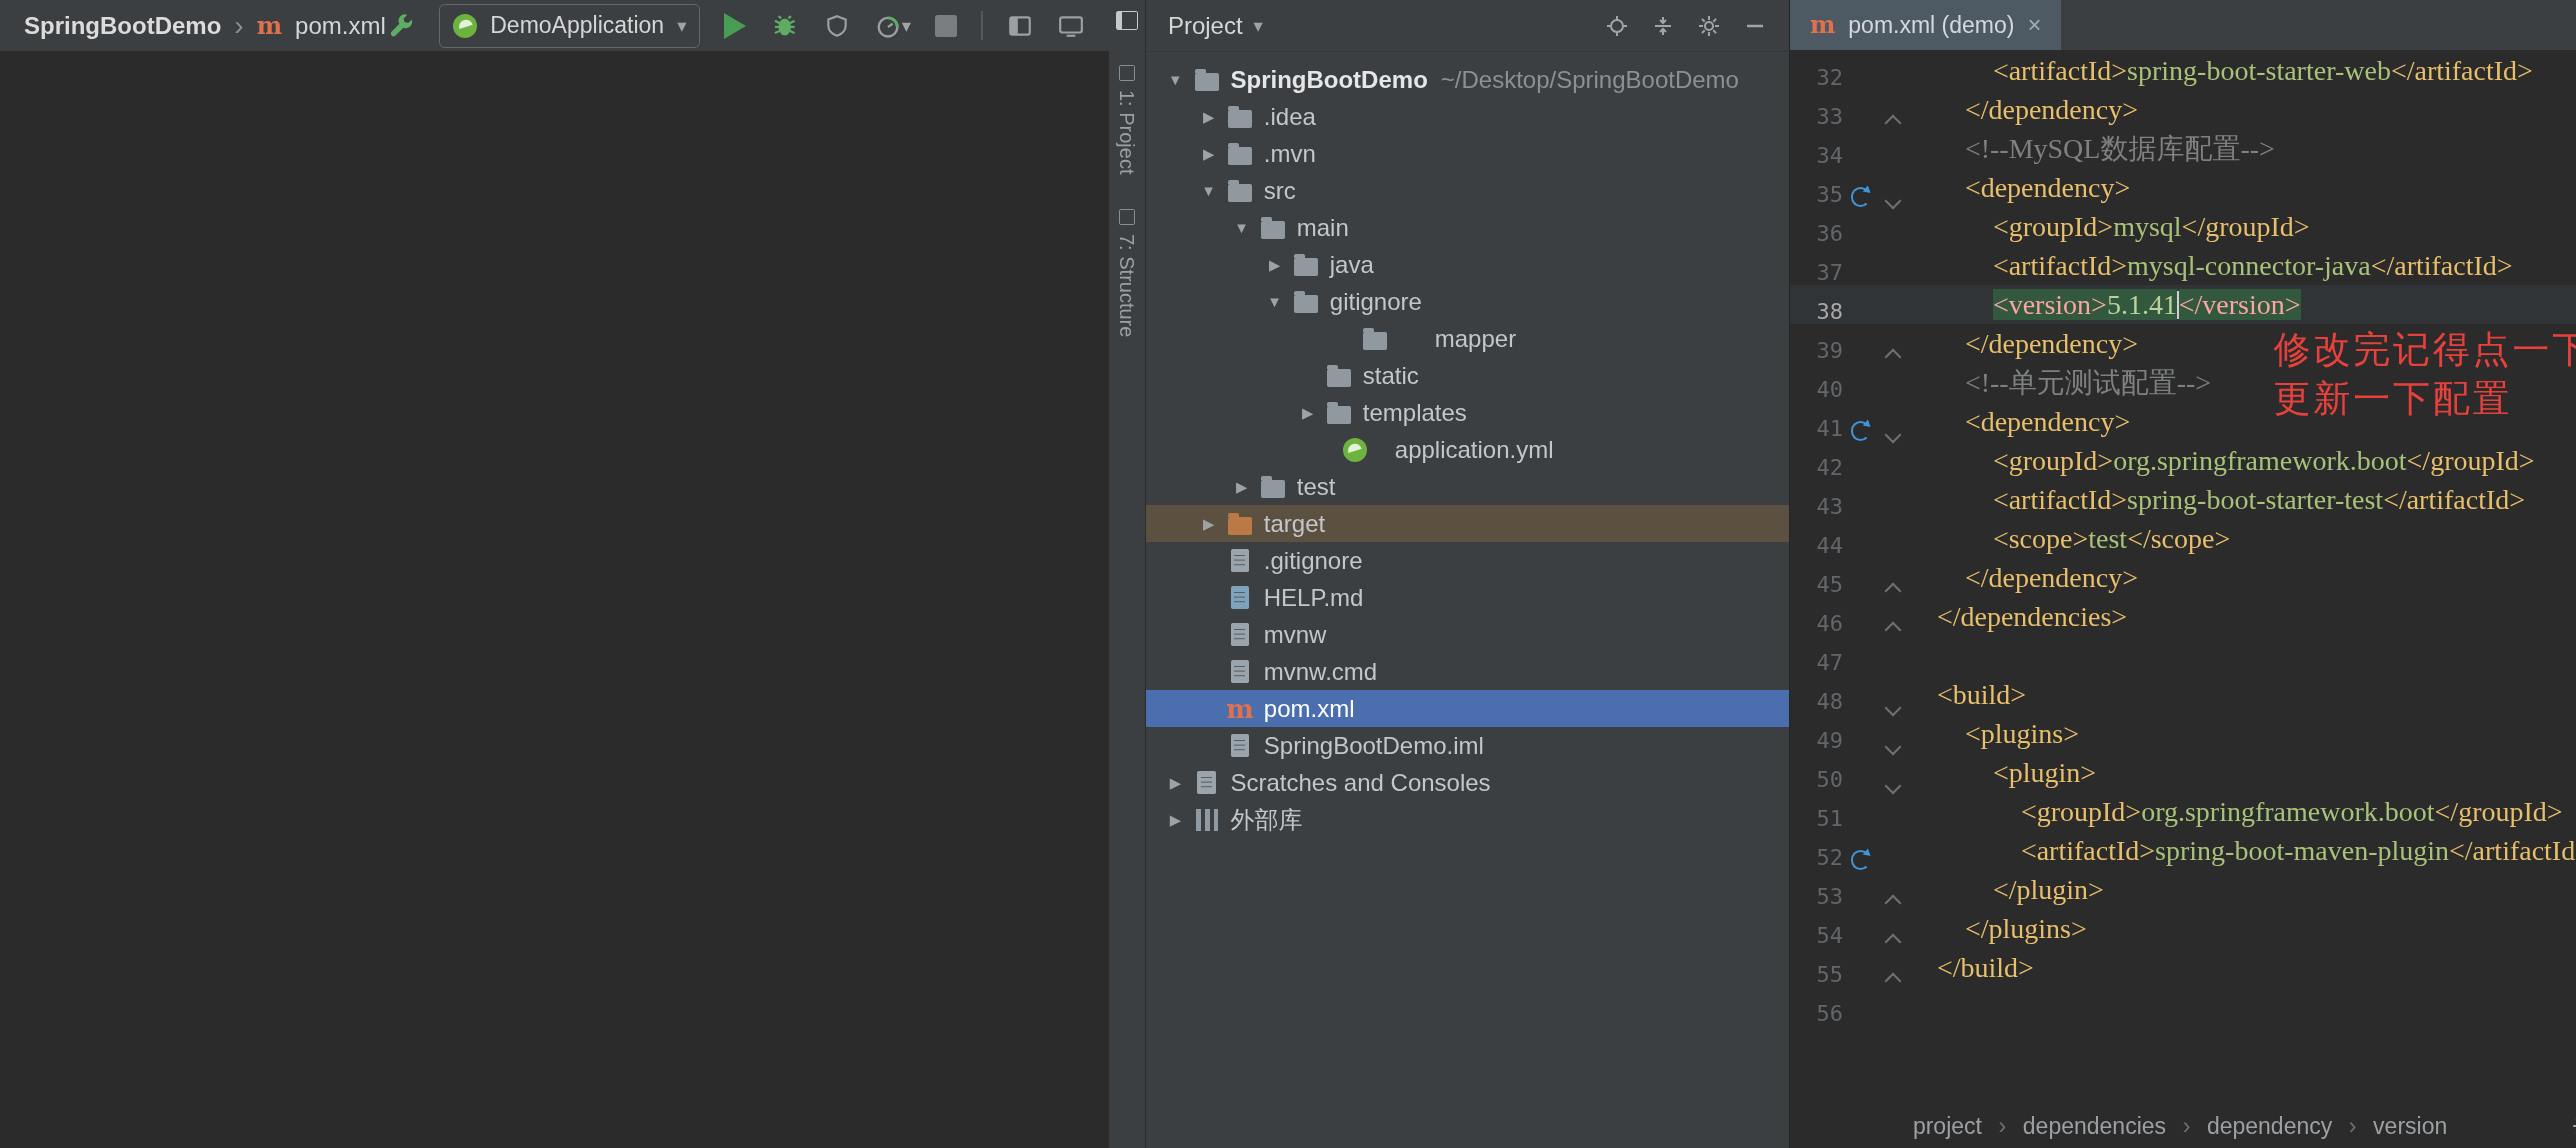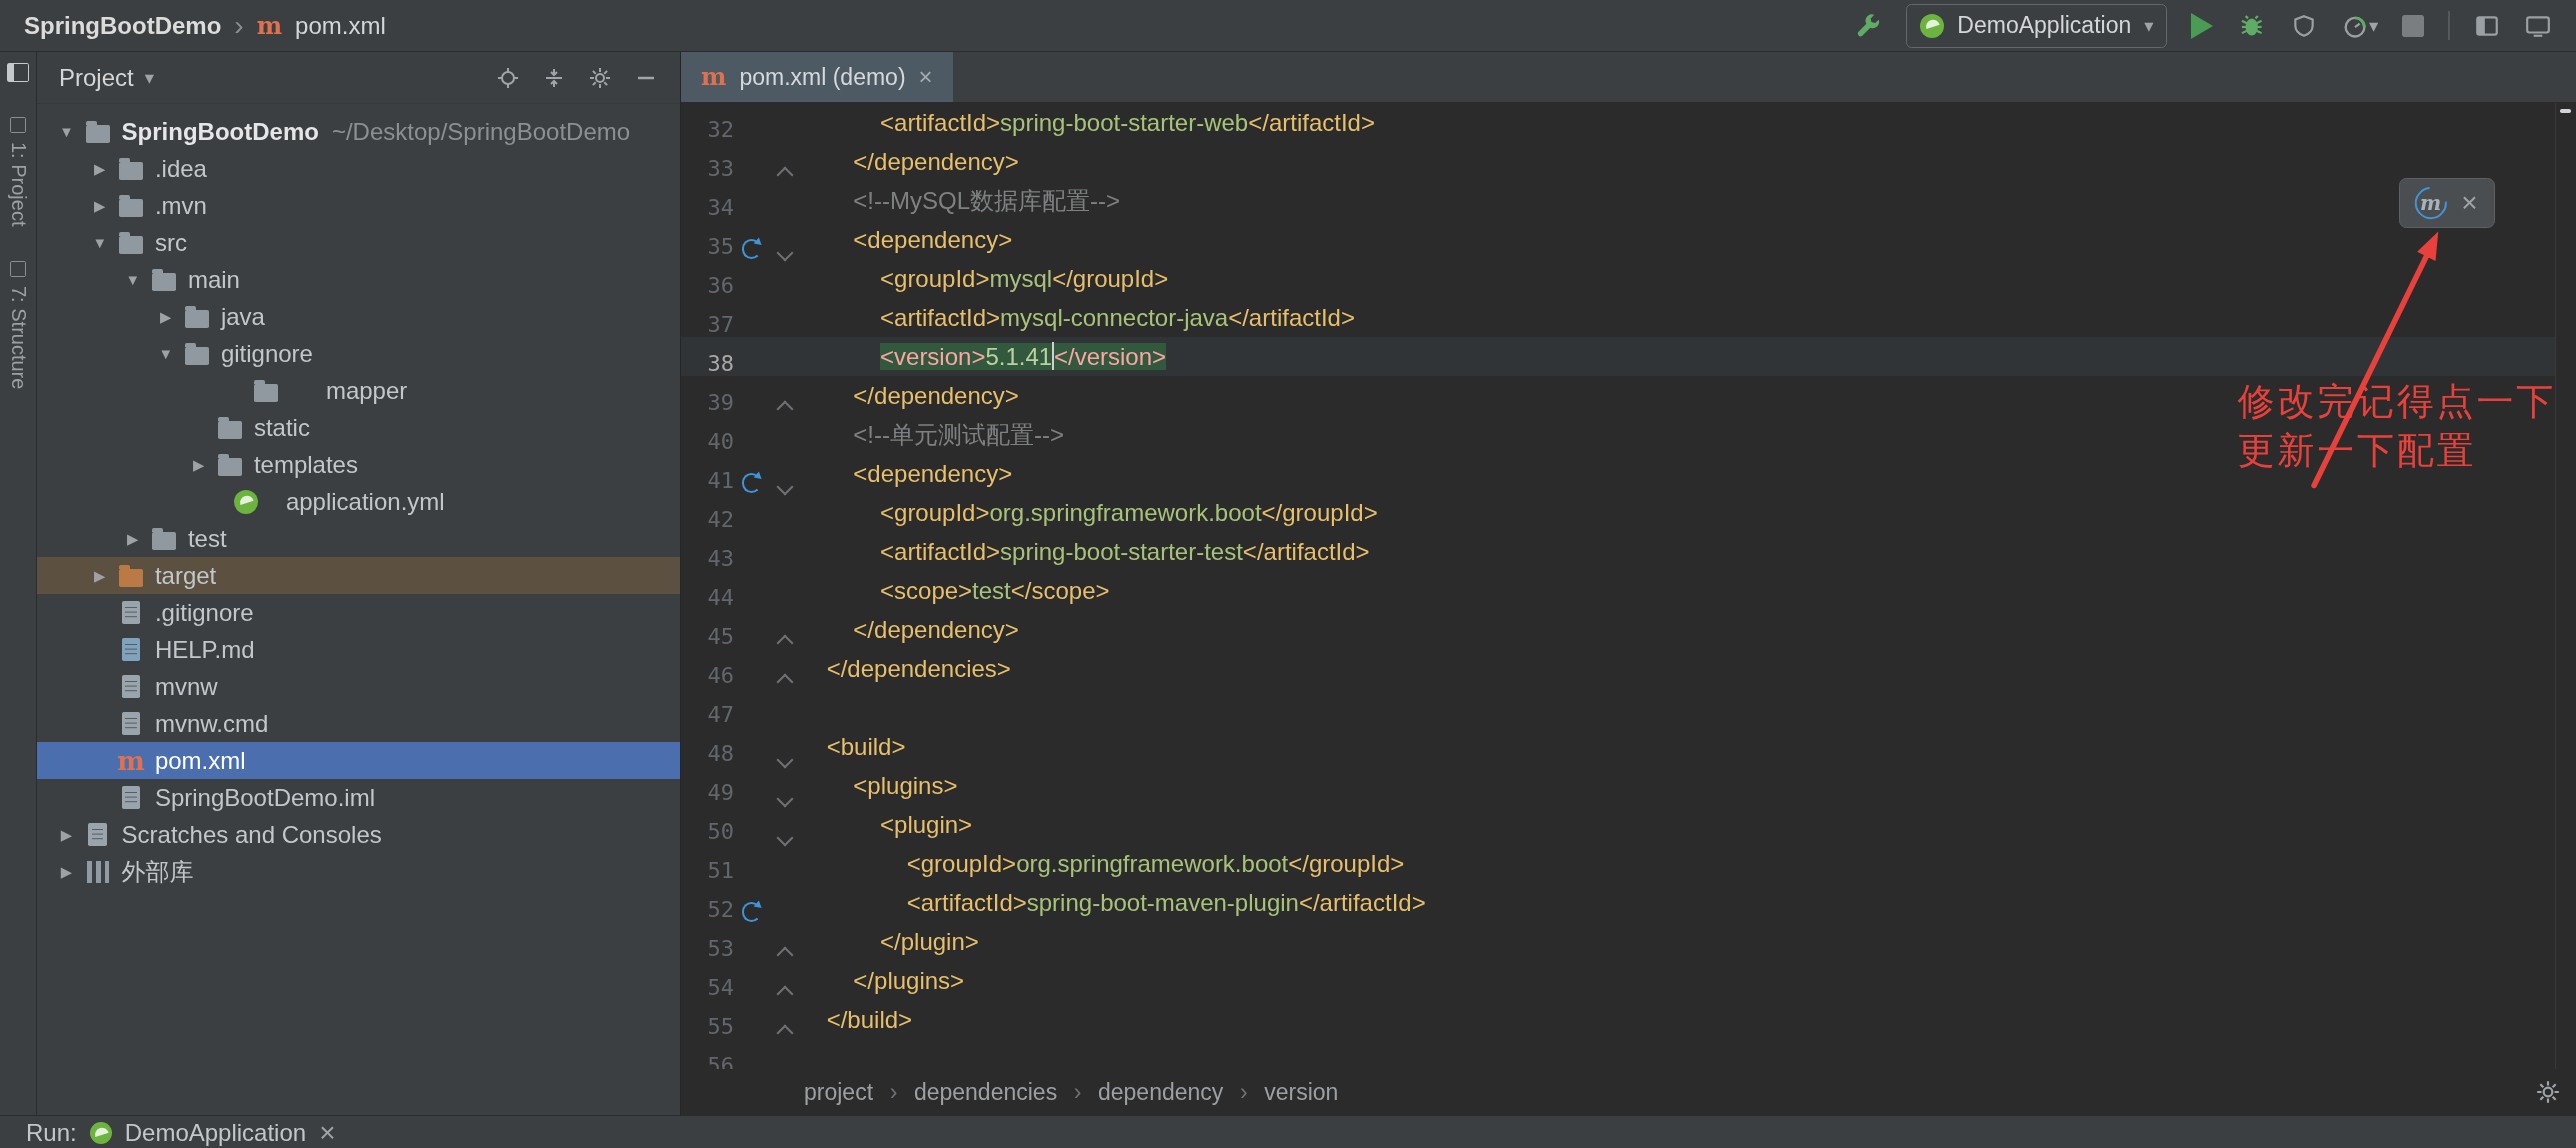--- a/index.html
+++ b/index.html
@@ -1,17 +1,17 @@
 <!DOCTYPE html>
 <html style="font-size:14.7px"><head>
 <meta charset="utf-8">
 <style>
   html,body{margin:0;padding:0;background:#1e1e1e;}
   .app{width:2576px;height:1149px;background:#2b2b2b;font-family:"Liberation Sans",sans-serif;color:#c3c7cb;
-       display:flex;flex-direction:column;overflow:hidden;position:relative;}
+       display:flex;flex-direction:row;overflow:hidden;position:relative;}
 
   
   .topbar{height:52px;flex:none;background:#3c3f41;border-bottom:0.9px solid #292b2d;display:flex;align-items:center;
           justify-content:space-between;padding:0 24px;box-sizing:border-box;}
   .tb-left{display:flex;align-items:center;gap:13px;font-size:24px;}
   .tb-proj{font-weight:bold;color:#dcdcdc;}
   .tb-sep{color:#8c8f92;font-size:28px;}
   .tb-file{color:#d4d6d8;}
   .ic-maven{font-family:"DejaVu Serif",serif;font-weight:bold;color:#e0714e;font-size:24px;line-height:1;font-style:normal;display:inline-block;}
   .tb-right{display:flex;align-items:center;gap:24px;}
@@ -71,21 +71,21 @@
   .tab .tx{color:#a6abae;font-size:24px;}
 
   .editwrap{flex:1;position:relative;display:flex;min-height:0;}
   .lines{flex:1;min-width:0;}
   .line{height:39px;display:flex;align-items:flex-end;}
   .line.cur{background:#313437;}
   .ln{width:53px;text-align:right;color:#63666a;font-family:"DejaVu Sans Mono",monospace;font-size:22px;flex:none;}
   .line.cur .ln{color:#a8a8a8;}
   .gslot{width:35px;display:flex;justify-content:center;align-items:center;flex:none;}
   .fslot{width:31px;display:flex;justify-content:center;align-items:center;flex:none;}
-  .codetext{font-family:Liberation Sans, sans-serif;font-size:24px;line-height:39px;white-space:pre;color:#a9b7c6;}
+  .codetext{font-family:Liberation Serif, serif;font-size:28px;line-height:39px;white-space:pre;color:#a9b7c6;}
   .sg-p{color:#a9b7c6;}
   .sg-t{color:#e8bf6a;}
   .sg-v{color:#a8c379;}
   .sg-c{color:#7e8082;}
   .sg-ht{color:#fca5a5;background:#32593d;}
   .sg-hv{color:#bcd29e;background:#32593d;}
   .caret{display:inline-block;width:1.8px;height:28px;background:#cfd0d1;vertical-align:-4.6px;}
   .sync{width:15.7px;height:15.7px;border:2.8px solid #3f94da;border-radius:50%;border-right-color:transparent;position:relative;display:inline-block;}
   .sync::after{content:"";position:absolute;right:-6.4px;top:-1.8px;border:4.6px solid transparent;border-left:7.4px solid #3f94da;transform:rotate(40deg);}
   .chev{width:10px;height:10px;border-right:2.8px solid #6e7174;border-bottom:2.8px solid #6e7174;display:inline-block;}

